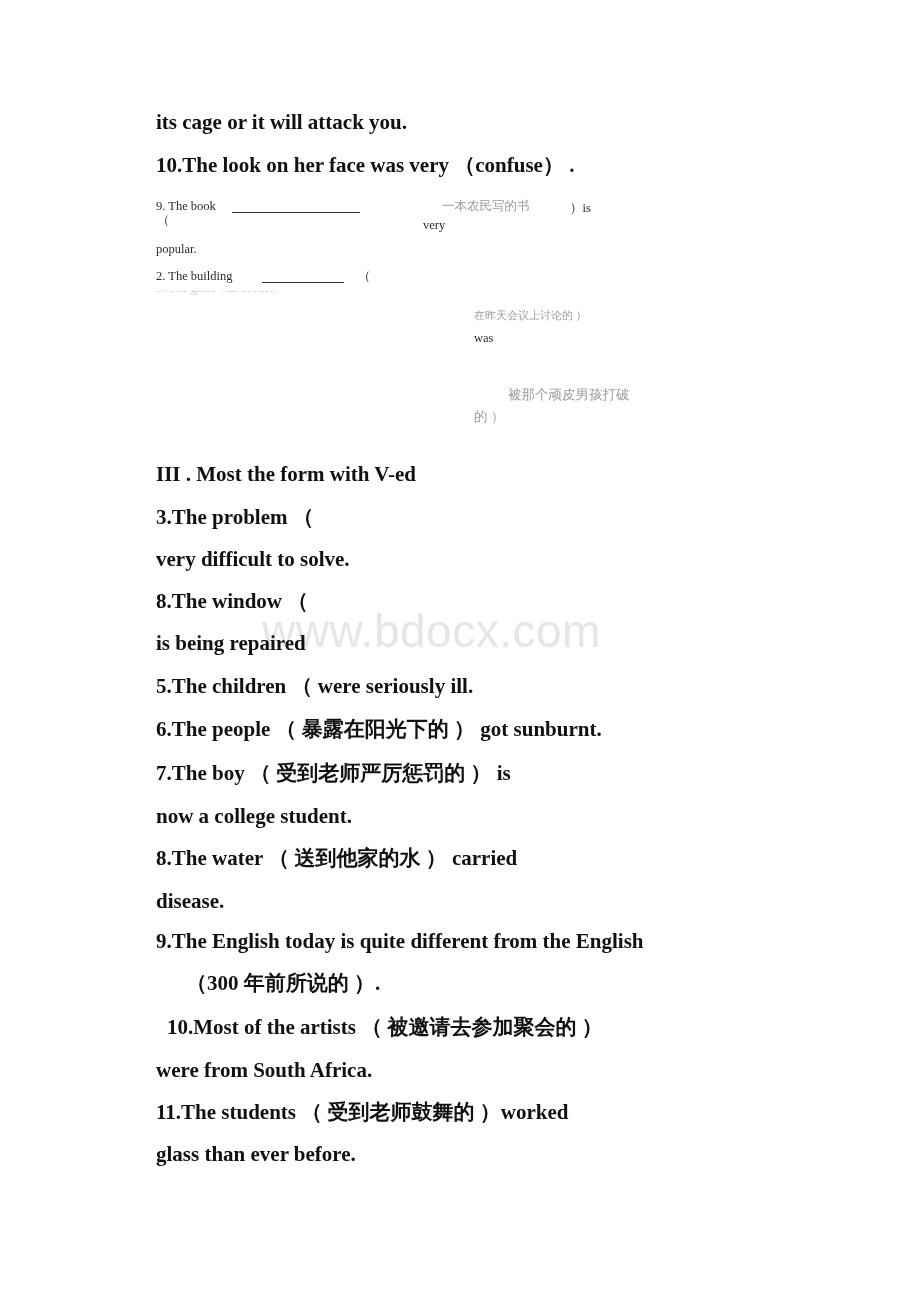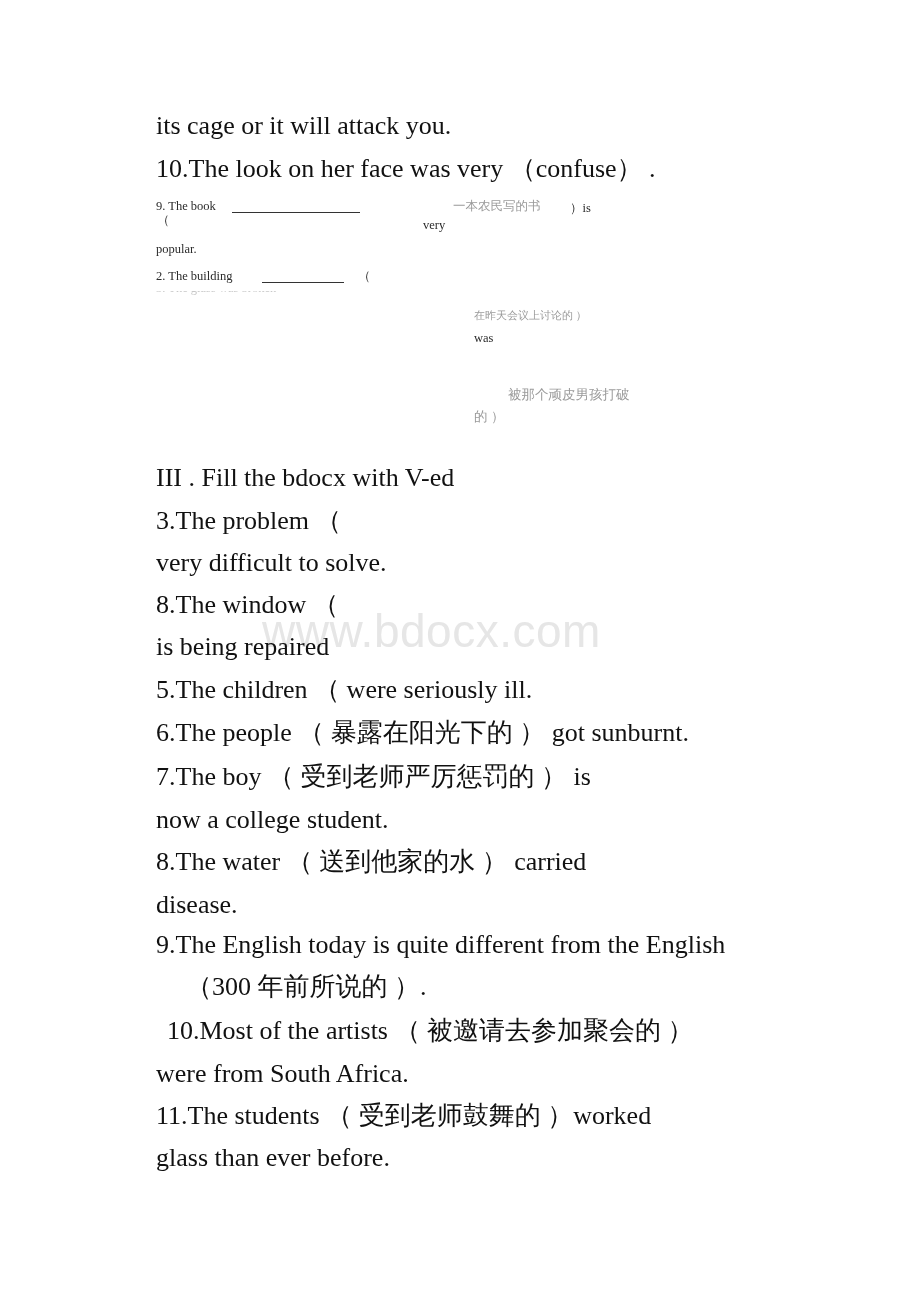--- a/index.html
+++ b/index.html
@@ -38,23 +38,24 @@
   .content {
     position: absolute;
     left: 0;
     top: 0;
     width: 920px;
     z-index: 2;
   }
   .line {
     position: absolute;
     white-space: nowrap;
-    font-size: 26px;
+    font-size: 21px;
     line-height: 1.2;
     color: #111111;
+    font-weight: bold;
   }
   .line.cjk {
     font-family: "Liberation Serif", "DejaVu Serif", serif;
   }
 
   
   .small {
     position: absolute;
     white-space: nowrap;
     font-size: 12.5px;
@@ -110,21 +111,21 @@
     <div class="line" style="left:156px; top:110px;">its cage or it will attack you.</div>
 
     <div class="line" style="left:156px; top:153px;">10.The look on her face was very （confuse） .</div>
 
     <div class="small" style="left:156px; top:199px;">9. The book</div>
 
     <span class="blank-rule rule-long" style="position:absolute; left:232px; top:212px;"></span>
 
     <div class="small" style="left:157px; top:213px;">（</div>
 
-    <div class="small vfaint" style="left:453px; top:199px;">一本农民写的书</div>
+    <div class="small vfaint" style="left:442px; top:199px;">一本农民写的书</div>
 
     <div class="small" style="left:570px; top:201px;">）is</div>
 
     <div class="small" style="left:423px; top:218px;">very</div>
 
     <div class="small" style="left:156px; top:242px;">popular.</div>
 
     <div class="small" style="left:156px; top:269px;">2. The building</div>
 
     <span class="blank-rule rule-short" style="position:absolute; left:262px; top:282px;"></span>
@@ -140,21 +141,21 @@
     </div>
 
     <div class="small vfaint" style="left:474px; top:309px; font-size:11px;">在昨天会议上讨论的 ）</div>
 
     <div class="small" style="left:474px; top:331px;">was</div>
 
     <div class="small vfaint" style="left:508px; top:387px; font-size:13.5px;">被那个顽皮男孩打破</div>
 
     <div class="small vfaint" style="left:474px; top:409px; font-size:13.5px;">的 ）</div>
 
-    <div class="line" style="left:156px; top:462px;">III . Fill the bdocx with V-ed</div>
+    <div class="line" style="left:156px; top:462px;">III . Most the form with V-ed</div>
 
     <div class="line cjk" style="left:156px; top:505px;">3.The problem  （</div>
 
     <div class="line cjk" style="left:156px; top:547px;">very difficult to solve.</div>
 
     <div class="line cjk" style="left:156px; top:589px;">8.The window  （</div>
 
     <div class="line cjk" style="left:156px; top:631px;">is being repaired</div>
 
     <div class="line cjk" style="left:156px; top:674px;">5.The children  （ were seriously ill.</div>

